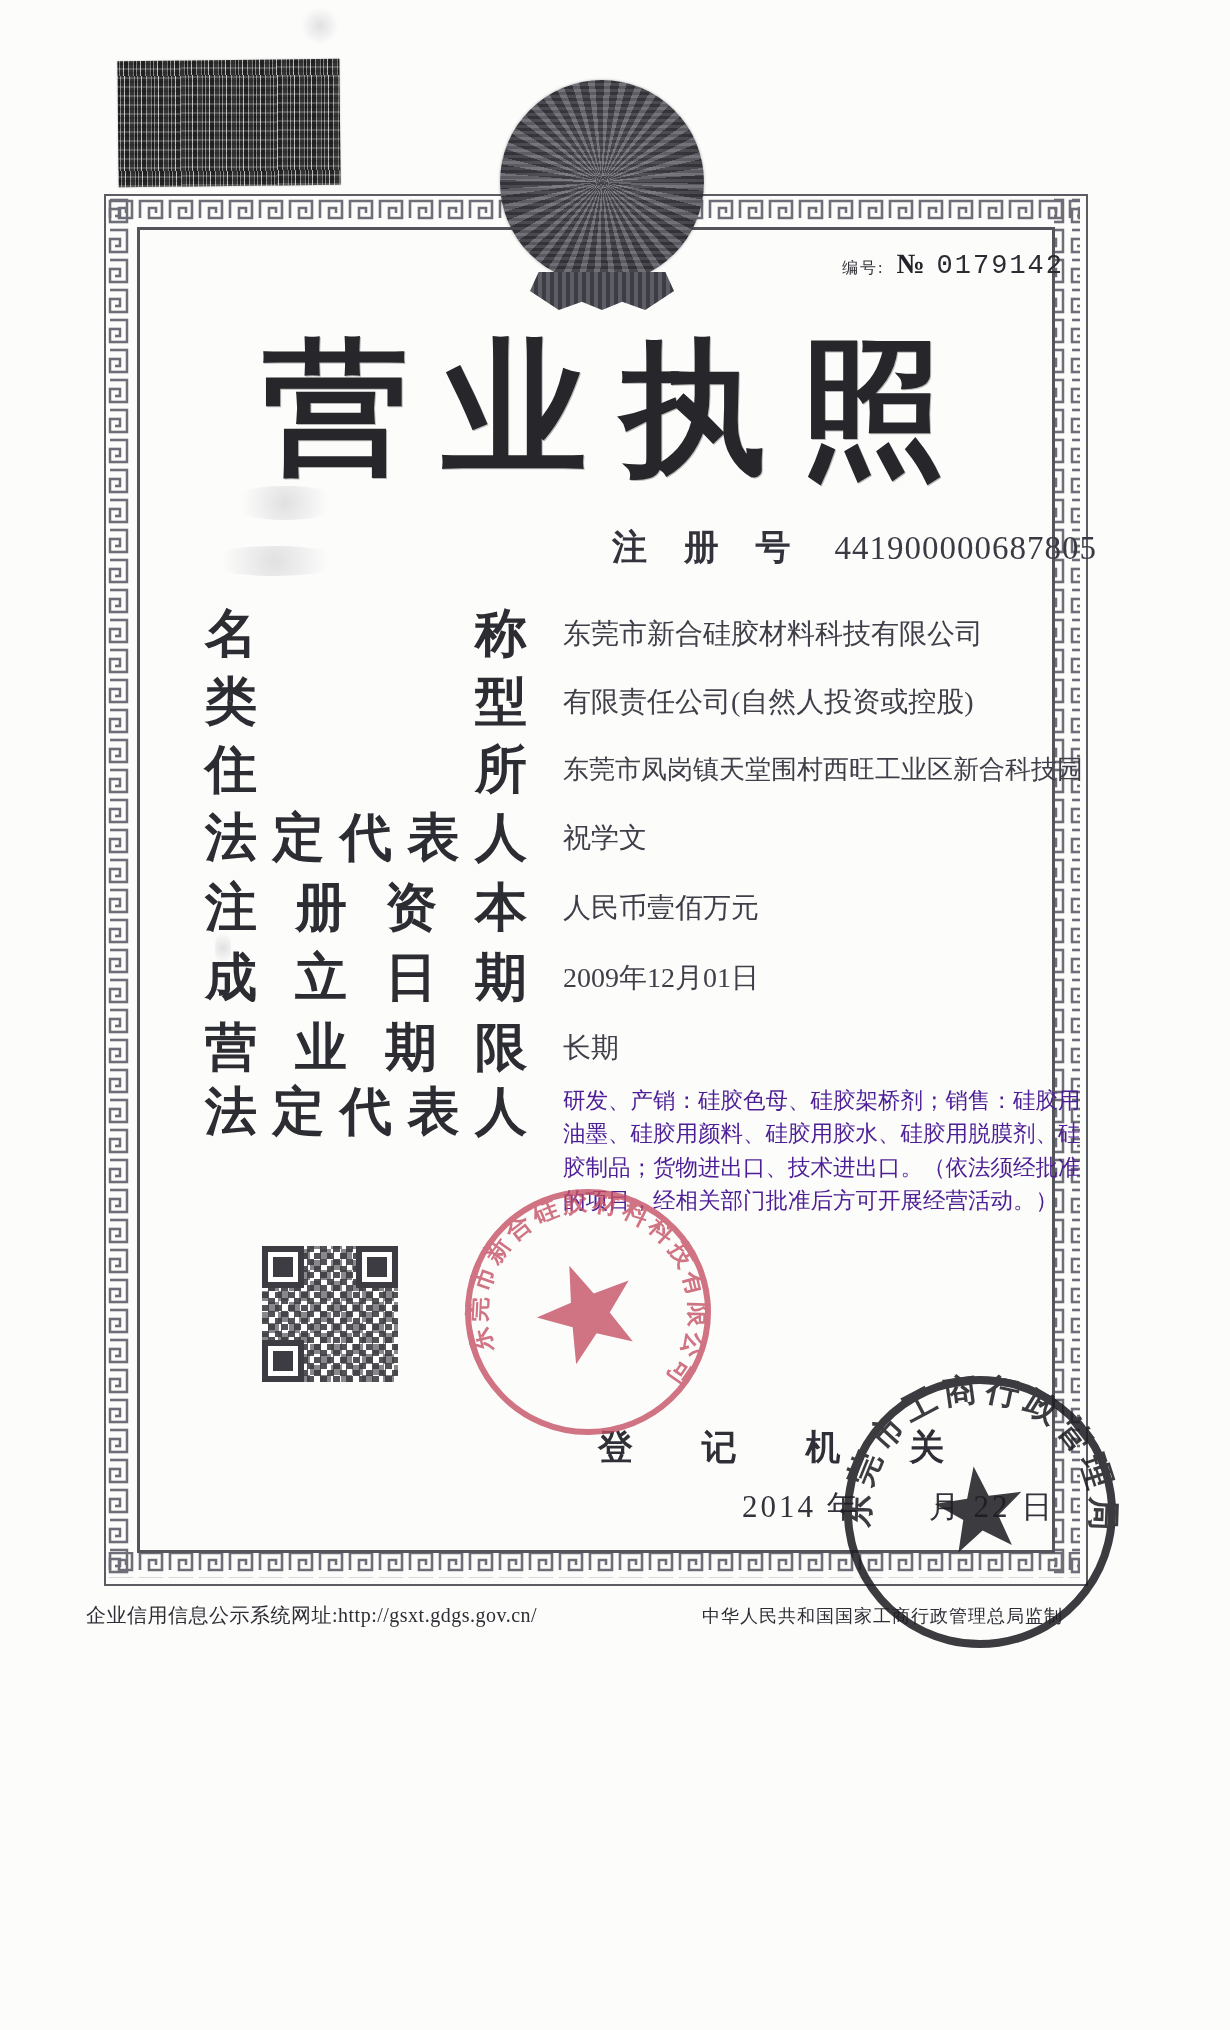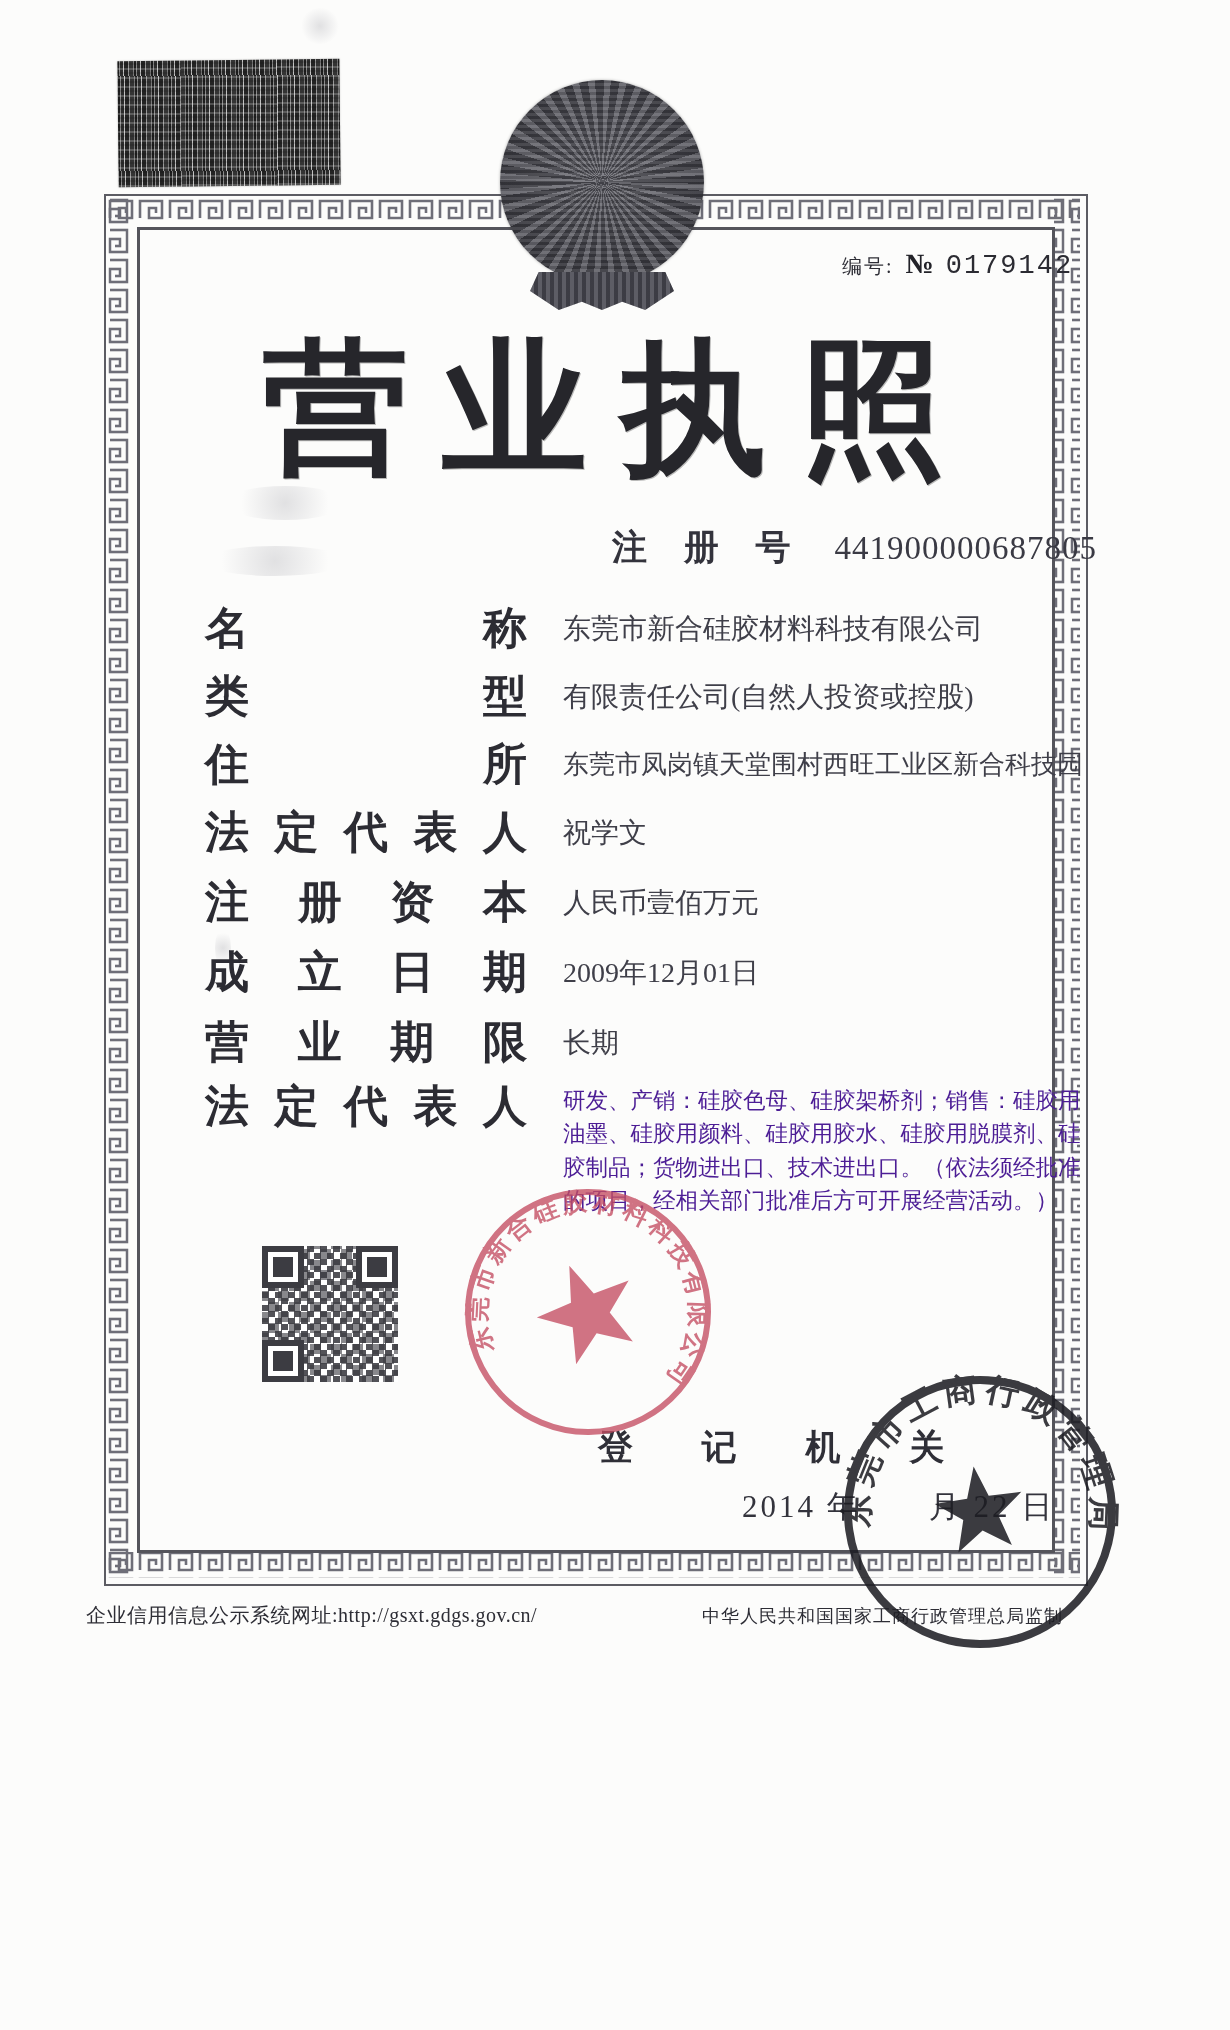--- a/index.html
+++ b/index.html
@@ -29,37 +29,37 @@
       repeating-linear-gradient(90deg, rgba(255,255,255,.12) 0 4px, rgba(0,0,0,.15) 4px 8px),
       #474750;}
 
   
   .frame{left:104px;top:194px;width:980px;height:1388px;border:2px solid #5c5c63;z-index:1;}
   .frame-inner{position:absolute;inset:31px;border:3px solid #54545b;}
   .frame svg{position:absolute;left:0;top:0;}
 
   
   .serial{left:842px;top:248px;display:flex;align-items:baseline;gap:12px;z-index:2;}
-  .serial .lbl{font-size:20px;color:#2e2e36;letter-spacing:2px;}
+  .serial .lbl{font-size:16px;color:#2e2e36;letter-spacing:2px;}
   .serial .no-mark{font-size:28px;font-weight:700;color:#222228;}
   .serial .digits{font-size:27px;color:#2b2b32;font-family:"Liberation Mono",monospace;letter-spacing:2px;text-align:right;}
 
   
   .title{left:104px;top:328px;width:980px;text-align:center;padding-left:54px;box-sizing:border-box;
     font-family:"DejaVu Sans",sans-serif;font-weight:900;font-size:145px;line-height:1.1;
     letter-spacing:34px;color:#26262b;z-index:2;text-shadow:1px 1px 0 rgba(60,60,60,.35);}
 
   
   .regno{left:612px;top:524px;display:flex;align-items:baseline;gap:30px;z-index:2;}
   .regno .lbl{font-size:35px;color:#33333c;letter-spacing:14px;font-weight:600;text-align:right;}
   .regno .val{font-size:33px;color:#3a3a44;letter-spacing:1px;}
 
   
   .frow{left:205px;width:878px;display:flex;align-items:center;z-index:2;}
-  .flabel{width:322px;flex:none;font-size:44px;font-weight:700;color:#2c2c33;
+  .flabel{width:322px;flex:none;font-size:52px;font-weight:700;color:#2c2c33;
     text-align:justify;text-align-last:justify;line-height:1.15;}
   .fvalue{margin-left:36px;font-size:28px;color:#3f3f49;line-height:1.3;}
   .fvalue.small{font-size:26px;}
   .frow.scope{align-items:flex-start;}
   .frow.scope .fvalue{font-size:22.5px;line-height:1.48;color:#4c1d95;margin-top:2px;}
 
   
   .qr{left:262px;top:1246px;width:136px;height:136px;
     background:
       repeating-conic-gradient(rgba(58,58,64,.88) 0% 25%, rgba(255,255,255,0) 0% 50%) 0px 0px / 13px 13px,

